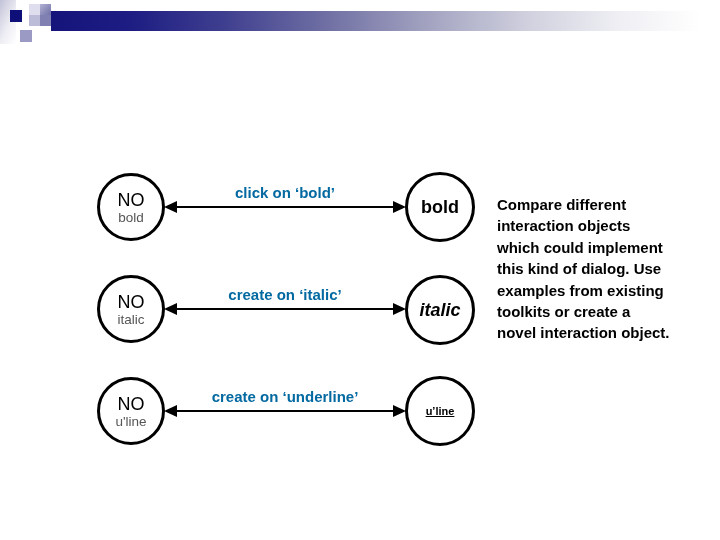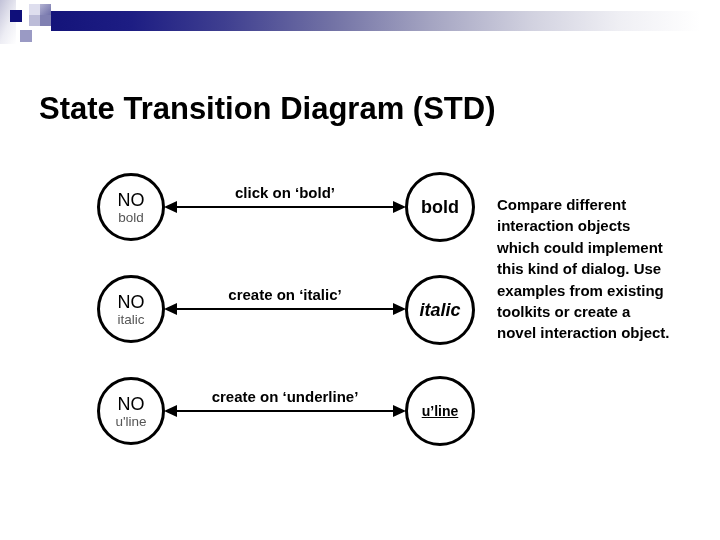--- a/index.html
+++ b/index.html
@@ -28,50 +28,49 @@
     background:#fff;display:flex;flex-direction:column;align-items:center;justify-content:center;}
   .state-left{left:97px;width:68px;height:68px;}
   .state-right{left:405px;width:70px;height:70px;}
   .row0 .state-left{top:173px;} .row0 .state-right{top:172px;}
   .row1 .state-left{top:275px;} .row1 .state-right{top:275px;}
   .row2 .state-left{top:377px;} .row2 .state-right{top:376px;}
   .st-line1{font-size:18px;line-height:20px;color:#000;}
   .st-line2{font-size:13.5px;line-height:15px;color:#555;}
   .st-label{font-size:18px;font-weight:bold;}
   .style-italic .st-label{font-style:italic;}
-  .style-underline .st-label{text-decoration:underline;font-size:14px;}
+  .style-underline .st-label{text-decoration:underline;font-size:11px;}
   
   .arrow{position:absolute;left:164px;width:242px;height:2px;}
   .row0 .arrow{top:206px;} .row1 .arrow{top:308px;} .row2 .arrow{top:410px;}
   .shaft{position:absolute;left:10px;right:10px;top:0;height:2px;background:#000;}
   .ah{position:absolute;width:0;height:0;top:-5px;
     border-top:6px solid transparent;border-bottom:6px solid transparent;}
   .ah-l{left:0;border-right:13px solid #000;}
   .ah-r{right:0;border-left:13px solid #000;}
   .t-label{position:absolute;left:50%;transform:translateX(-50%);bottom:7px;
-    font-size:15px;font-weight:bold;white-space:nowrap;color:#000000;}
+    font-size:15px;font-weight:bold;white-space:nowrap;color:#0369a1;}
   
   .note{position:absolute;left:497px;top:194px;width:228px;
     font-size:15px;font-weight:bold;line-height:21.4px;white-space:pre-line;}
 </style>
 </head>
 <body>
 
 <div class="slide">
 
   <div class="deco strip"></div>
   <div class="deco bar"></div>
   <div class="sq sq-navy"></div>
   <div class="sq sq-light1"></div>
   <div class="sq sq-grad1"></div>
   <div class="sq sq-med1"></div>
   <div class="sq sq-med2"></div>
   <div class="sq sq-med3"></div>
 
-  <h1 class="title">State Transition Diagram (STD)</h1>
 
   <div class="row0">
     <div class="state state-left">
       <span class="st-line1">NO</span>
       <span class="st-line2">bold</span>
     </div>
     <div class="arrow">
       <div class="ah ah-l"></div>
       <div class="shaft"></div>
       <div class="ah ah-r"></div>

